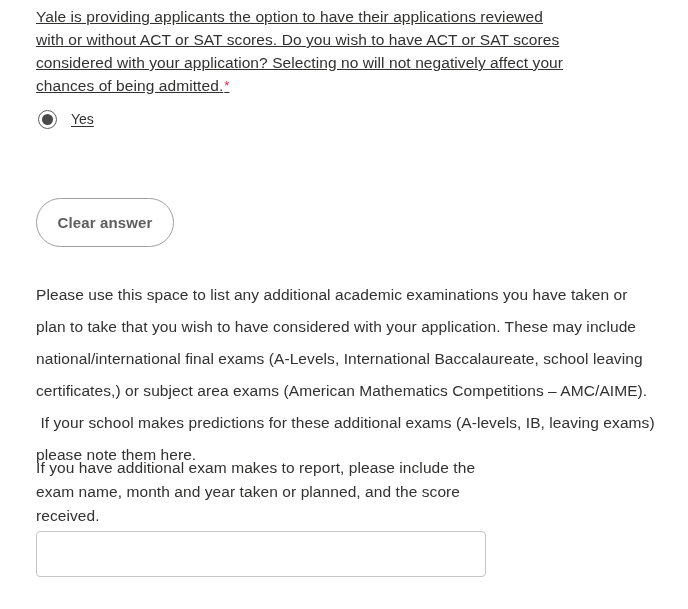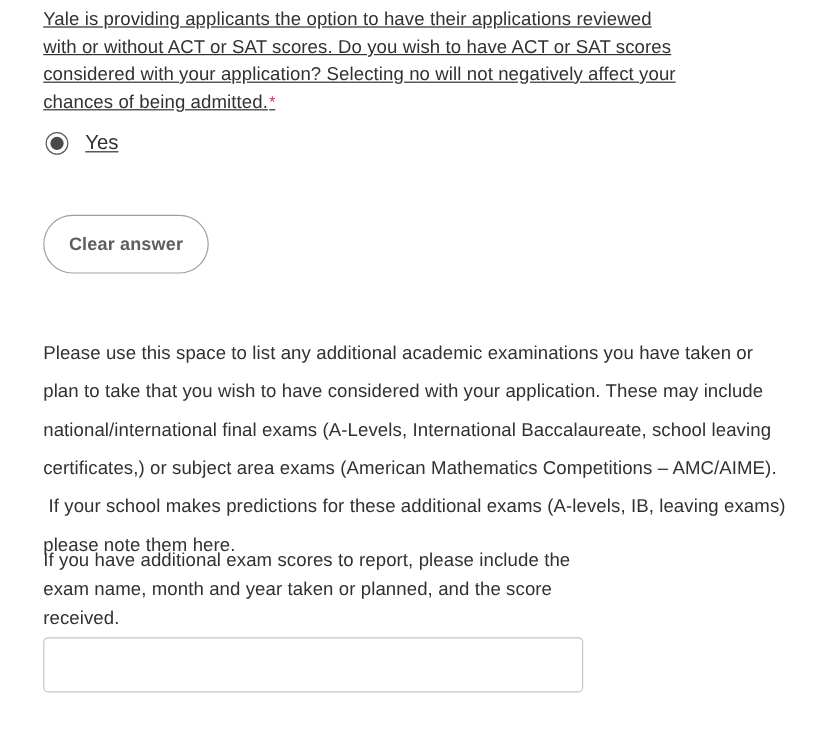--- a/index.html
+++ b/index.html
@@ -89,37 +89,37 @@
     border-radius: 50%;
     background: #4b4a49;
     display: none;
   }
 
   .radio-outer.checked .radio-inner {
     display: block;
   }
 
   .choice-label {
-    font-size: 17px;
+    font-size: 14px;
     line-height: 20px;
     color: #323130;
     margin-left: 14px;
     white-space: nowrap;
   }
 
   .choice-label.hovered {
     text-decoration: underline;
     text-underline-offset: 2px;
   }
 
   
   .clear-answer-button {
     position: absolute;
     left: 36px;
-    top: 179px;
+    top: 198px;
     width: 138px;
     height: 49px;
     box-sizing: border-box;
     border: 1.3px solid #a19f9d;
     border-radius: 26px;
     background: #ffffff;
     color: #605e5c;
     font-family: "Liberation Sans", sans-serif;
     font-size: 15px;
     font-weight: bold;
@@ -212,20 +212,20 @@
   <div class="description-block">
     <p class="description-text">Please use this space to list any additional academic examinations you have taken or
 plan to take that you wish to have considered with your application. These may include
 national/international final exams (A-Levels, International Baccalaureate, school leaving
 certificates,) or subject area exams (American Mathematics Competitions – AMC/AIME).
  If your school makes predictions for these additional exams (A-levels, IB, leaving exams)
 please note them here.</p>
   </div>
 
   <div class="final-block">
-    <p class="final-text">If you have additional exam scores to report, please include the
+    <p class="final-text">If you have additional exam makes to report, please include the
 exam name, month and year taken or planned, and the score
 received.</p>
   </div>
 
   <input class="answer-input" type="text" placeholder="" style="">
 
 </div>
 
 </body></html>

